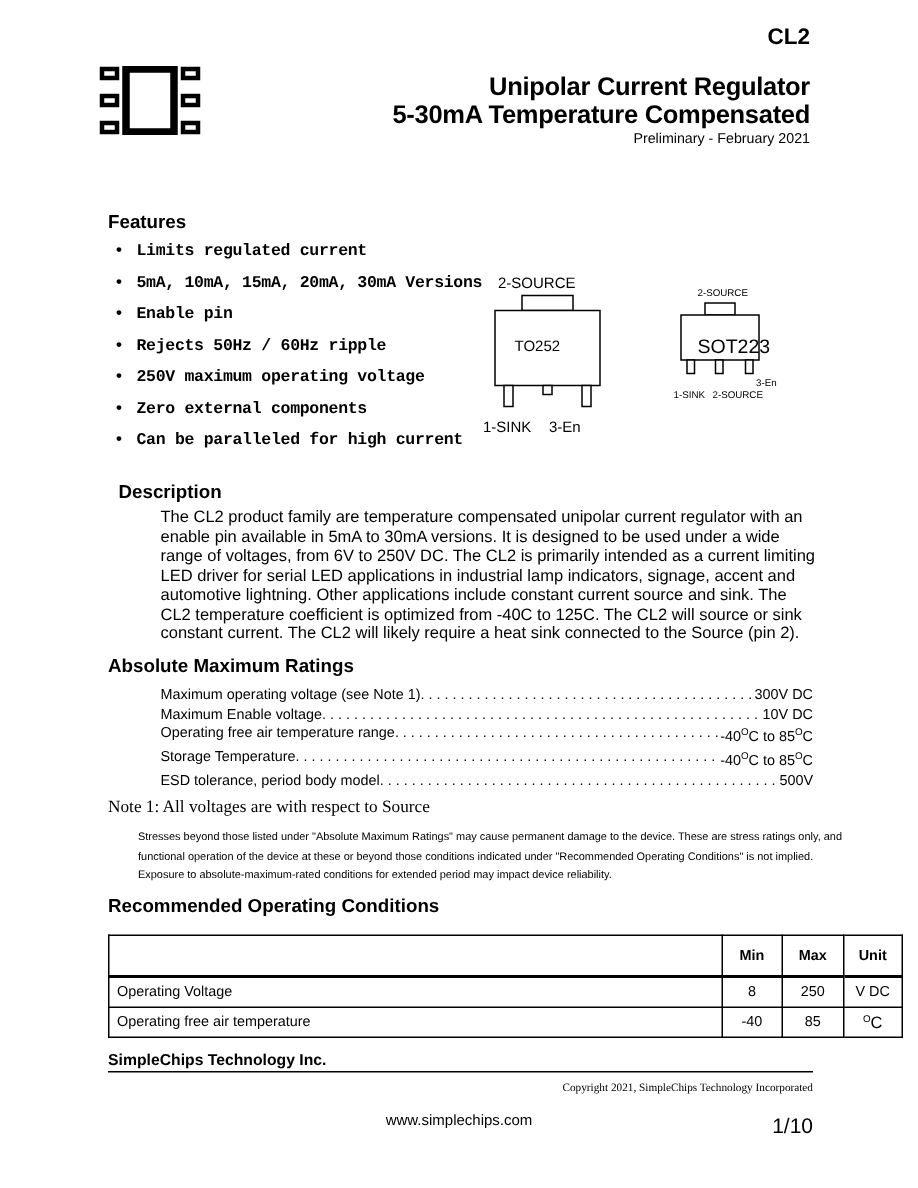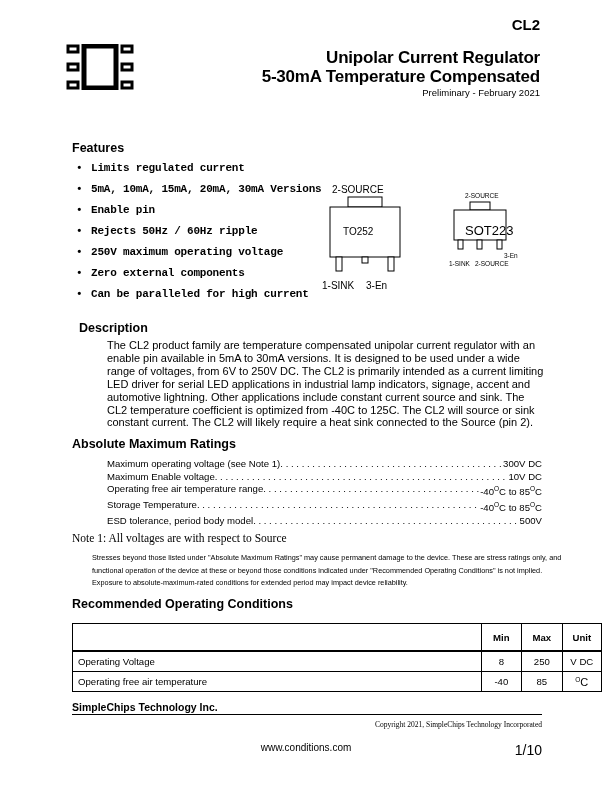--- a/index.html
+++ b/index.html
@@ -175,14 +175,14 @@
     <td class="c">-40</td>
     <td class="c">85</td>
     <td class="c"><sup class="deg">O</sup><span style="font-size:11px">C</span></td>
   </tr>
 </tbody>
   </table>
 
 <div class="abs foot-line"></div>
 <div class="abs foot-company">SimpleChips Technology Inc.</div>
 <div class="abs foot-copy">Copyright 2021, SimpleChips Technology Incorporated</div>
-<div class="abs foot-url">www.conditions.com</div>
+<div class="abs foot-url">www.simplechips.com</div>
 <div class="abs foot-page">1/10</div>
 
 </body></html>

